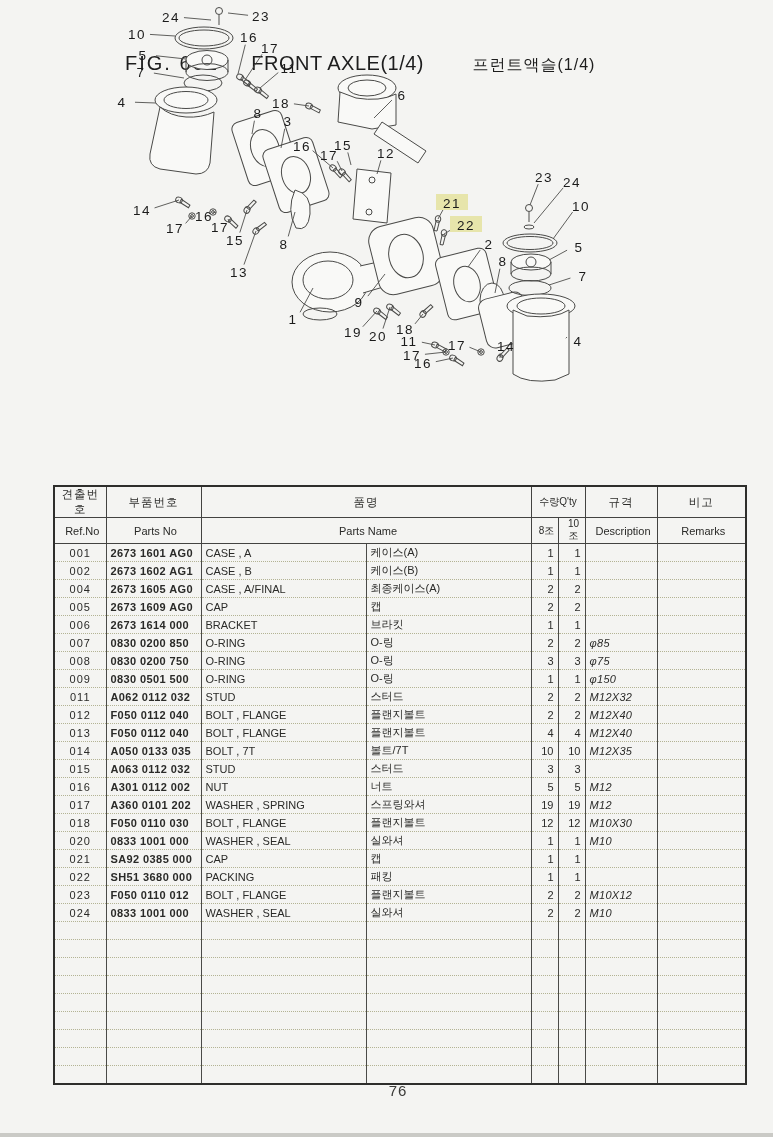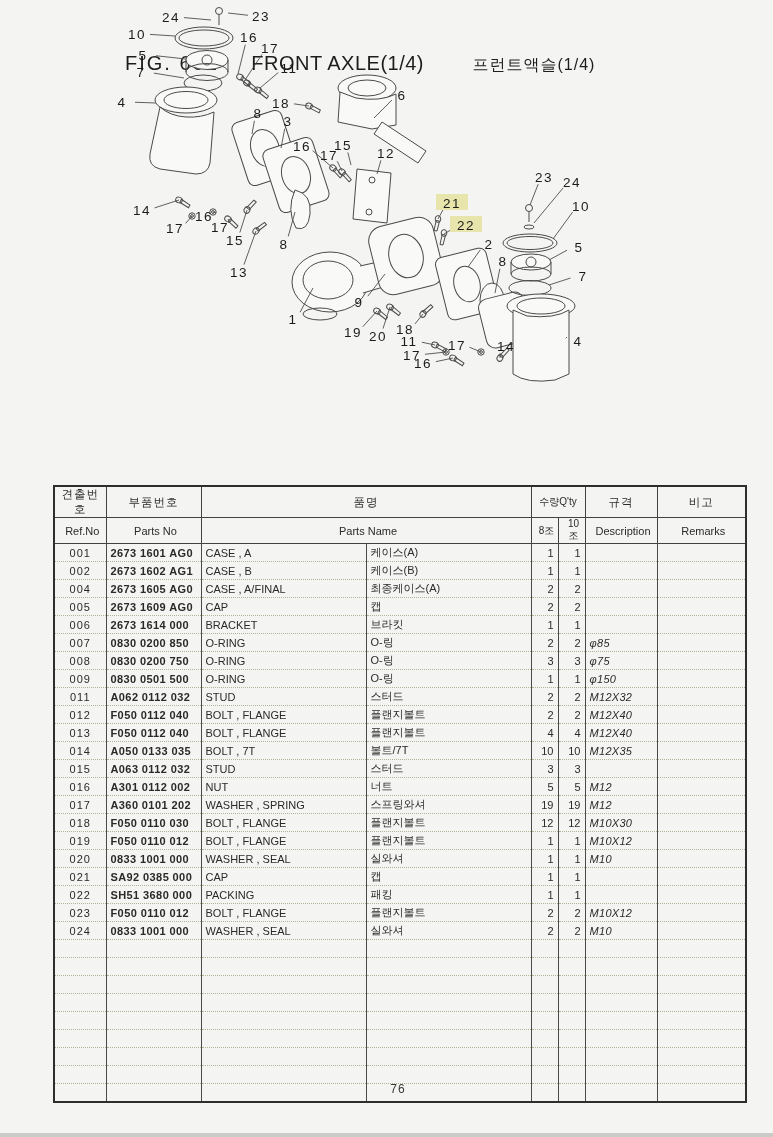--- a/index.html
+++ b/index.html
@@ -41,21 +41,21 @@
     border-left:1px solid #4a4a48;border-right:1px solid #4a4a48;
     border-top:1px dotted #b3b394;border-bottom:1px dotted #b3b394;
   }
   .parts-table tbody tr:first-child td{border-top:1px solid #434341;}
   .parts-table td.c-ref{text-align:center;letter-spacing:1px;}
   .parts-table td.c-part{letter-spacing:.4px;font-weight:bold;}
   .parts-table td.c-q8,.parts-table td.c-q10{text-align:right;padding-right:4px;}
   .parts-table td.c-desc{letter-spacing:.3px;font-style:italic;}
   
   .page-number{position:absolute;left:375px;top:1082px;width:46px;text-align:center;
-    font-size:12px;letter-spacing:1px;color:#3a3a38;}
+    font-size:15px;letter-spacing:1px;color:#3a3a38;}
   .scan-edge{position:absolute;left:0;bottom:0;width:773px;height:4px;background:#cacac6;}
 </style>
 </head>
 <body>
 
 <div class="title-row">
   <span class="fig-label">FIG. 601</span>
   <span class="title-en">FRONT AXLE(1/4)</span>
   <span class="title-ko">프런트액슬(1/4)</span>
 </div>
@@ -448,30 +448,20 @@
         <td class="c-ref">018</td>
         <td class="c-part">F050 0110 030</td>
         <td class="c-name-en">BOLT , FLANGE</td>
         <td class="c-name-ko">플랜지볼트</td>
         <td class="c-q8">12</td>
         <td class="c-q10">12</td>
         <td class="c-desc">M10X30</td>
         <td class="c-rem"></td>
       </tr>
       <tr>
-        <td class="c-ref">019</td>
-        <td class="c-part">F050 0110 012</td>
-        <td class="c-name-en">BOLT , FLANGE</td>
-        <td class="c-name-ko">플랜지볼트</td>
-        <td class="c-q8">1</td>
-        <td class="c-q10">1</td>
-        <td class="c-desc">M10X12</td>
-        <td class="c-rem"></td>
-      </tr>
-      <tr>
         <td class="c-ref">020</td>
         <td class="c-part">0833 1001 000</td>
         <td class="c-name-en">WASHER , SEAL</td>
         <td class="c-name-ko">실와셔</td>
         <td class="c-q8">1</td>
         <td class="c-q10">1</td>
         <td class="c-desc">M10</td>
         <td class="c-rem"></td>
       </tr>
       <tr>

